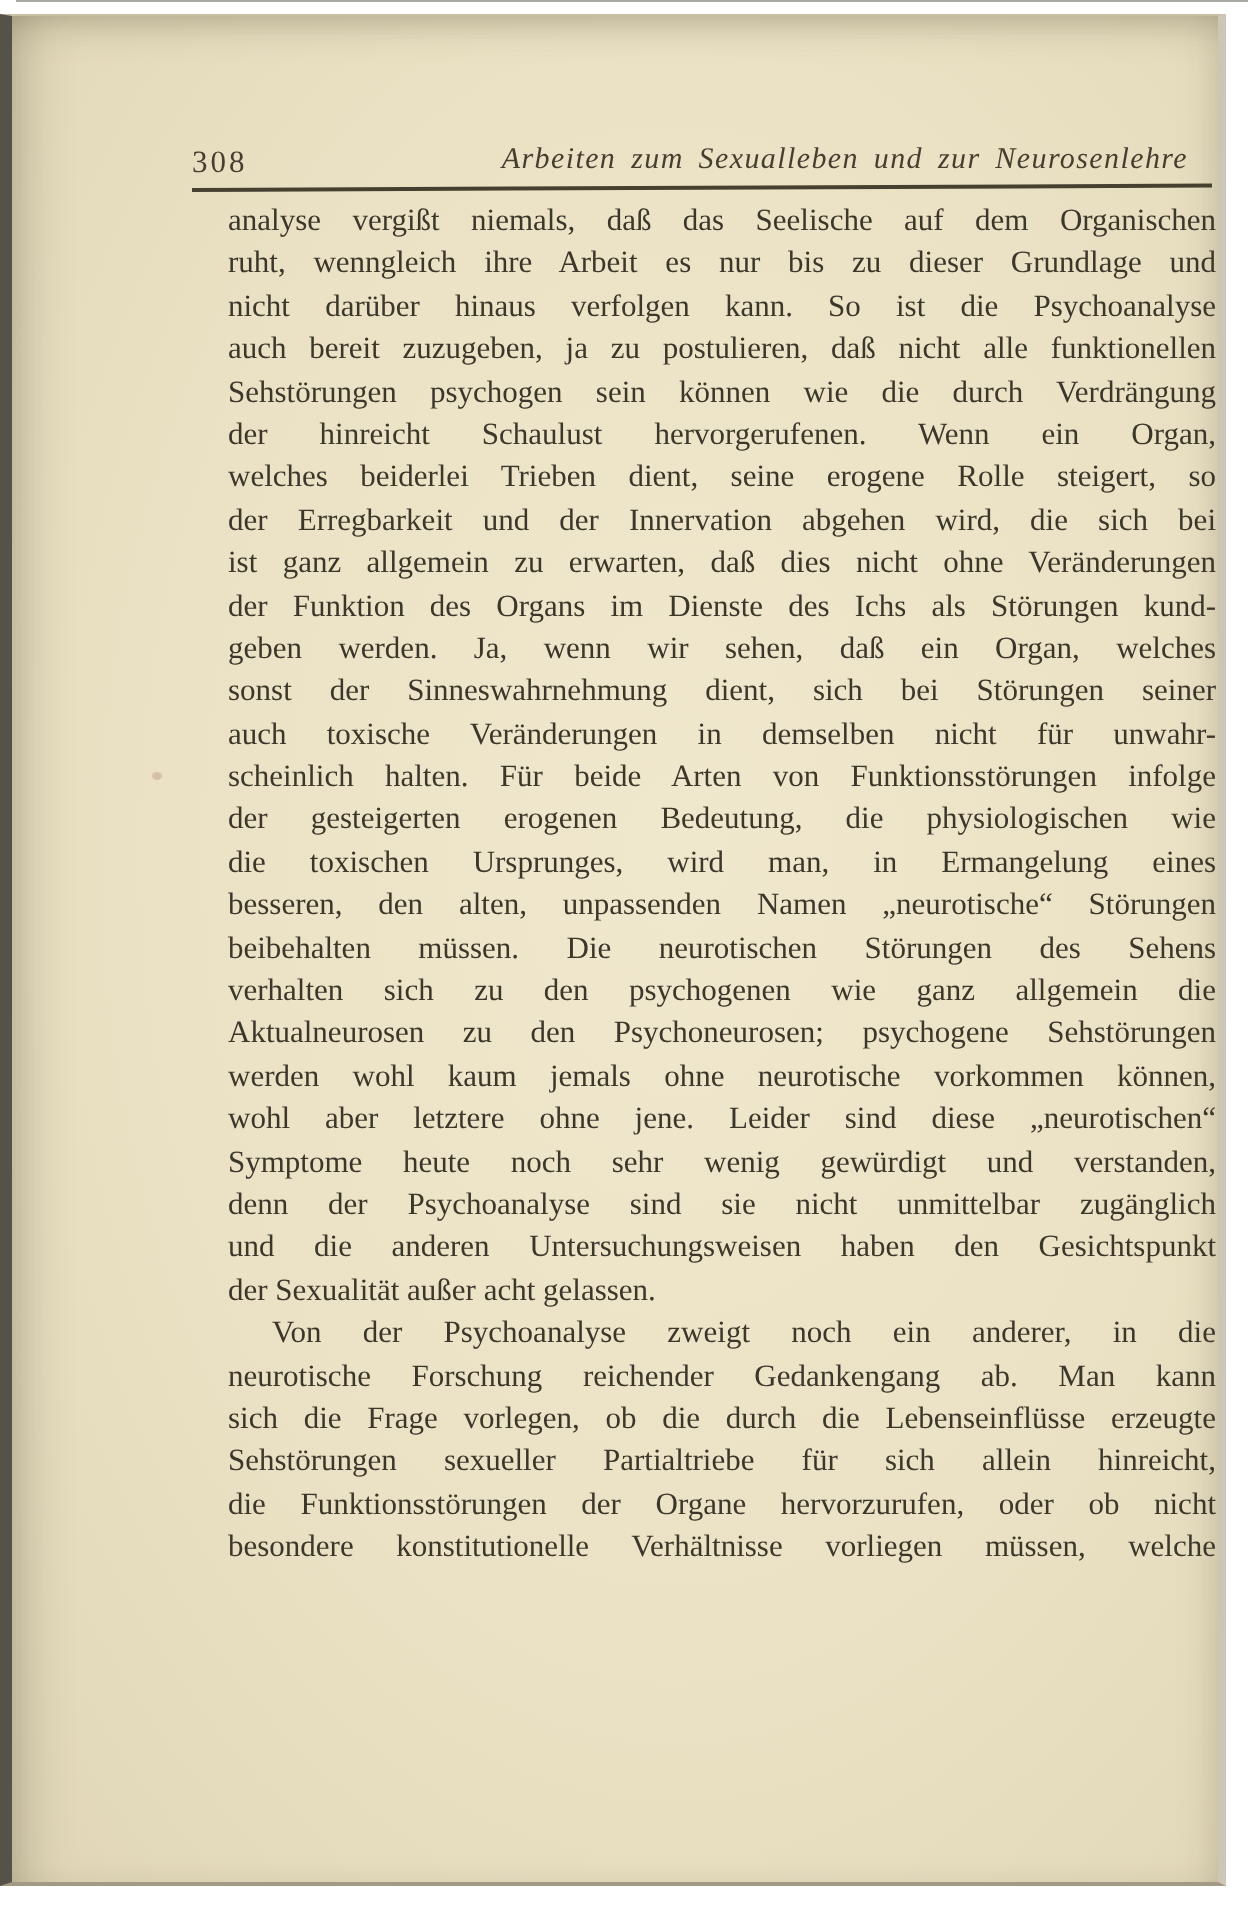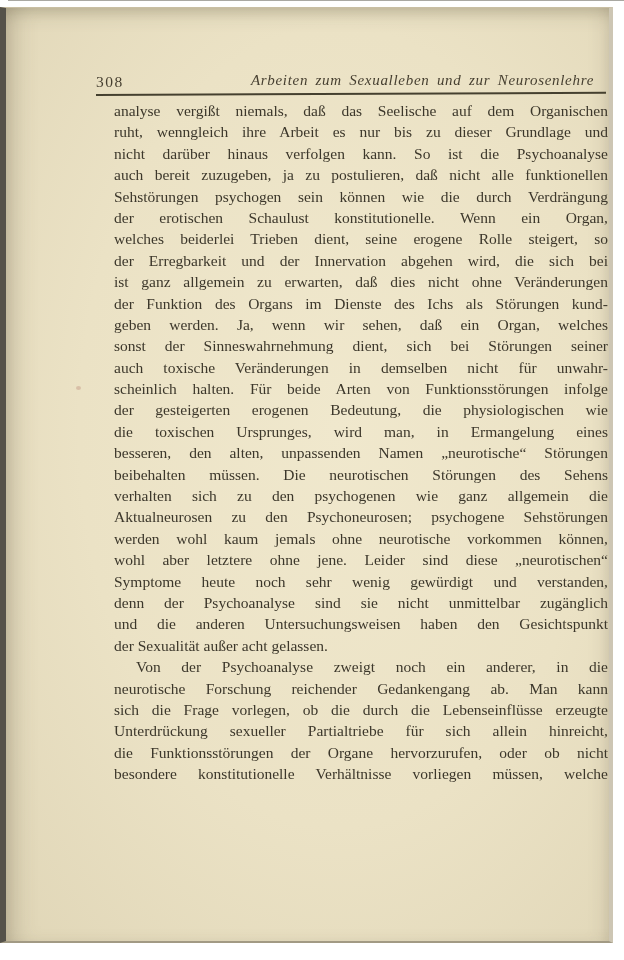--- a/index.html
+++ b/index.html
@@ -110,21 +110,21 @@
 
     <div class="rule"></div>
 
     <div class="body-text">
 
     <div class="line">analyse vergißt niemals, daß das Seelische auf dem Organischen</div>
         <div class="line">ruht, wenngleich ihre Arbeit es nur bis zu dieser Grundlage und</div>
         <div class="line">nicht darüber hinaus verfolgen kann. So ist die Psychoanalyse</div>
         <div class="line">auch bereit zuzugeben, ja zu postulieren, daß nicht alle funktionellen</div>
         <div class="line">Sehstörungen psychogen sein können wie die durch Verdrängung</div>
-        <div class="line">der erotischen Schaulust konstitutionelle. Wenn ein Organ,</div>
+        <div class="line">der hinreicht Schaulust hervorgerufenen. Wenn ein Organ,</div>
         <div class="line">welches beiderlei Trieben dient, seine erogene Rolle steigert, so</div>
         <div class="line">der Erregbarkeit und der Innervation abgehen wird, die sich bei</div>
         <div class="line">ist ganz allgemein zu erwarten, daß dies nicht ohne Veränderungen</div>
         <div class="line">der Funktion des Organs im Dienste des Ichs als Störungen kund-</div>
         <div class="line">geben werden. Ja, wenn wir sehen, daß ein Organ, welches</div>
         <div class="line">sonst der Sinneswahrnehmung dient, sich bei Störungen seiner</div>
         <div class="line">auch toxische Veränderungen in demselben nicht für unwahr-</div>
         <div class="line">scheinlich halten. Für beide Arten von Funktionsstörungen infolge</div>
         <div class="line">der gesteigerten erogenen Bedeutung, die physiologischen wie</div>
         <div class="line">die toxischen Ursprunges, wird man, in Ermangelung eines</div>
@@ -134,18 +134,18 @@
         <div class="line">Aktualneurosen zu den Psychoneurosen; psychogene Sehstörungen</div>
         <div class="line">werden wohl kaum jemals ohne neurotische vorkommen können,</div>
         <div class="line">wohl aber letztere ohne jene. Leider sind diese „neurotischen“</div>
         <div class="line">Symptome heute noch sehr wenig gewürdigt und verstanden,</div>
         <div class="line">denn der Psychoanalyse sind sie nicht unmittelbar zugänglich</div>
         <div class="line">und die anderen Untersuchungsweisen haben den Gesichtspunkt</div>
         <div class="line no-justify">der Sexualität außer acht gelassen.</div>
         <div class="line indent">Von der Psychoanalyse zweigt noch ein anderer, in die</div>
         <div class="line">neurotische Forschung reichender Gedankengang ab. Man kann</div>
         <div class="line">sich die Frage vorlegen, ob die durch die Lebenseinflüsse erzeugte</div>
-        <div class="line">Unterdrückung sexueller Partialtriebe für sich allein hinreicht,</div>
+        <div class="line">Sehstörungen sexueller Partialtriebe für sich allein hinreicht,</div>
         <div class="line">die Funktionsstörungen der Organe hervorzurufen, oder ob nicht</div>
         <div class="line">besondere konstitutionelle Verhältnisse vorliegen müssen, welche</div>
       </div>
   </div>
 </div>
 
 </body></html>

